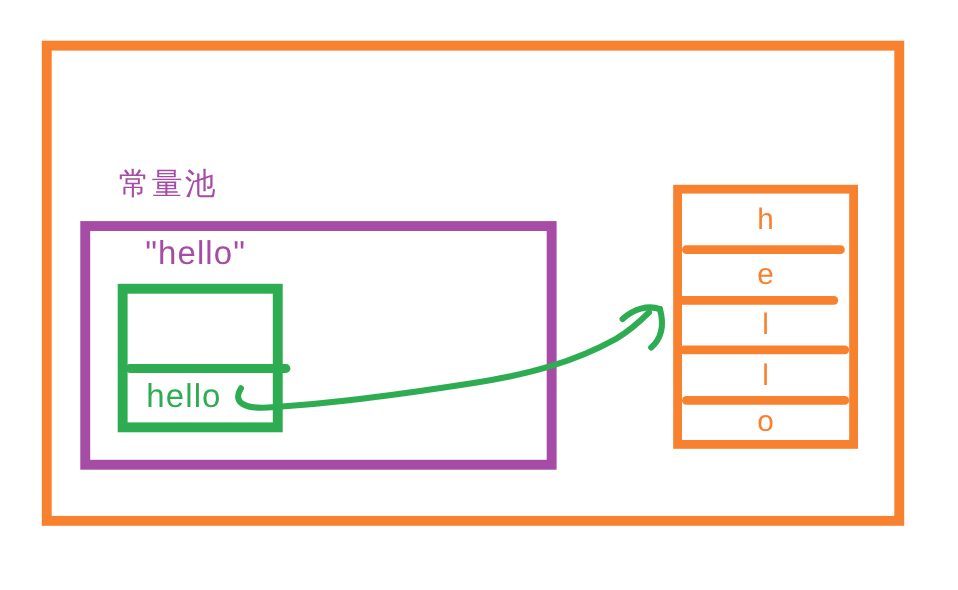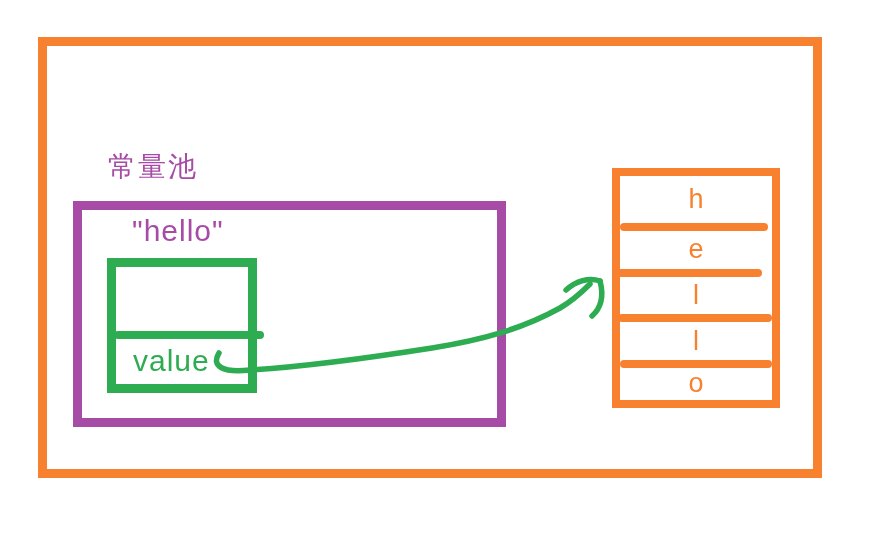--- a/index.html
+++ b/index.html
@@ -88,21 +88,21 @@
 
   <div class="pool-label">常量池</div>
 
   <div class="pool-box"></div>
 
   <div class="hello-label">"hello"</div>
 
   <div class="string-obj"></div>
   <div class="string-obj-divider"></div>
 
-  <div class="value-label">value</div>
+  <div class="value-label">hello</div>
 
   <div class="char-array">
     <div class="char-row">h</div>
     <div class="char-divider d1"></div>
     <div class="char-row">e</div>
     <div class="char-divider d2"></div>
     <div class="char-row">l</div>
     <div class="char-divider d3"></div>
     <div class="char-row">l</div>
     <div class="char-divider d4"></div>

